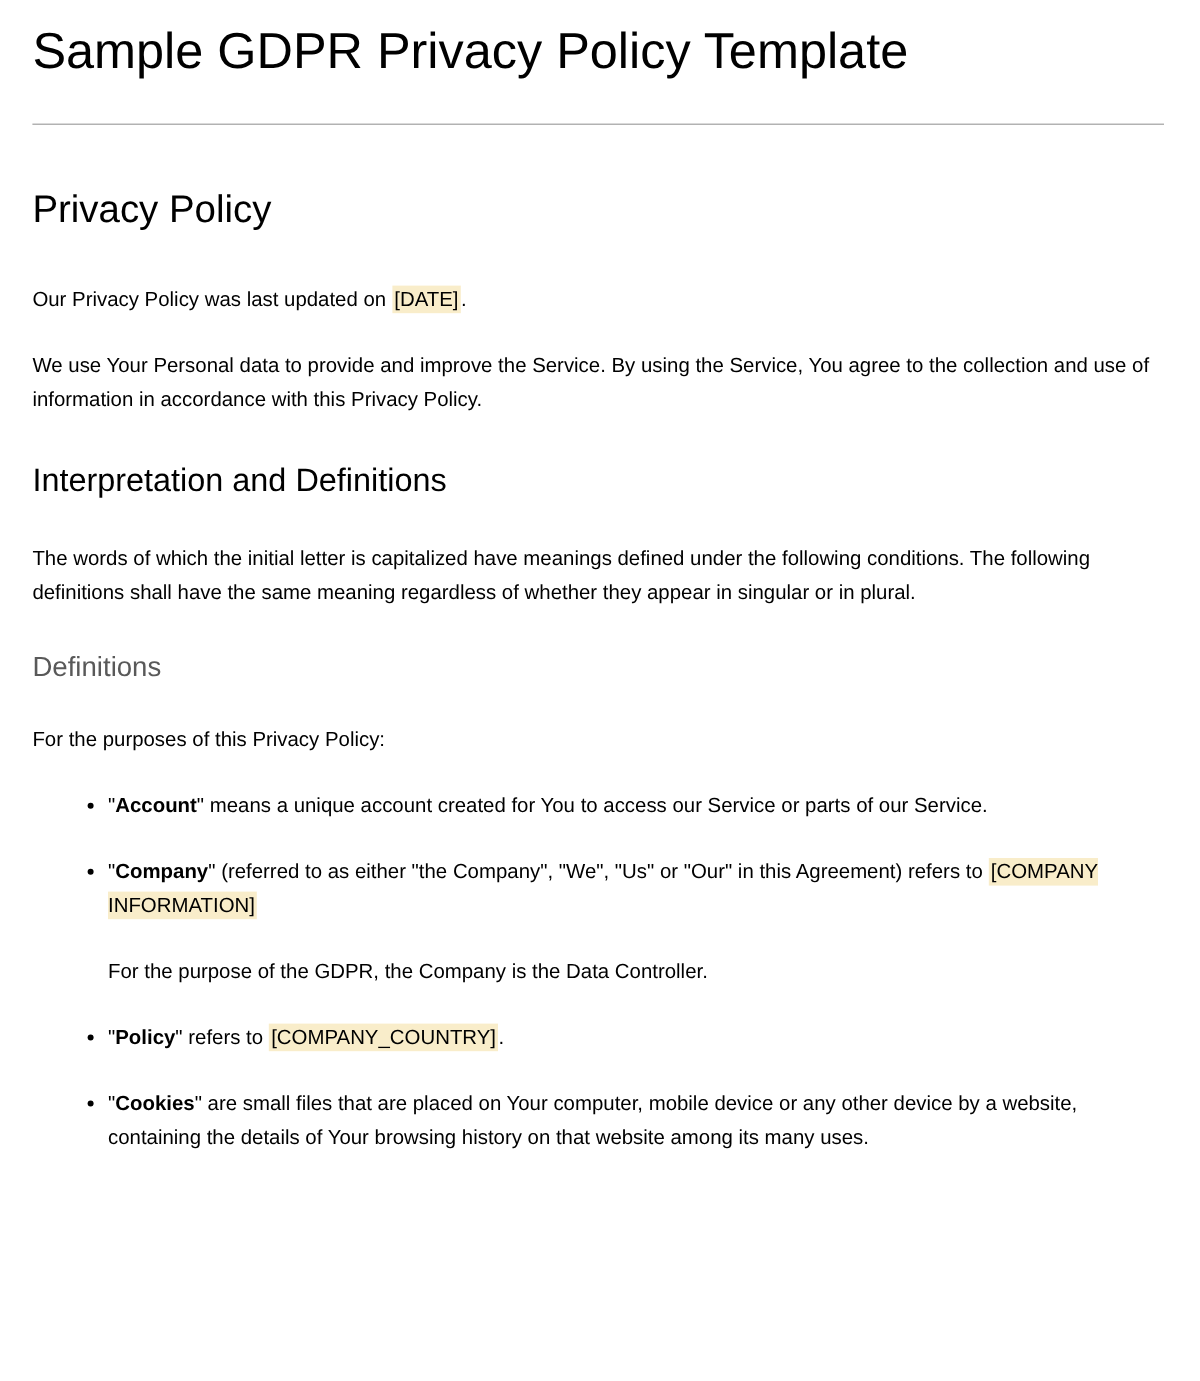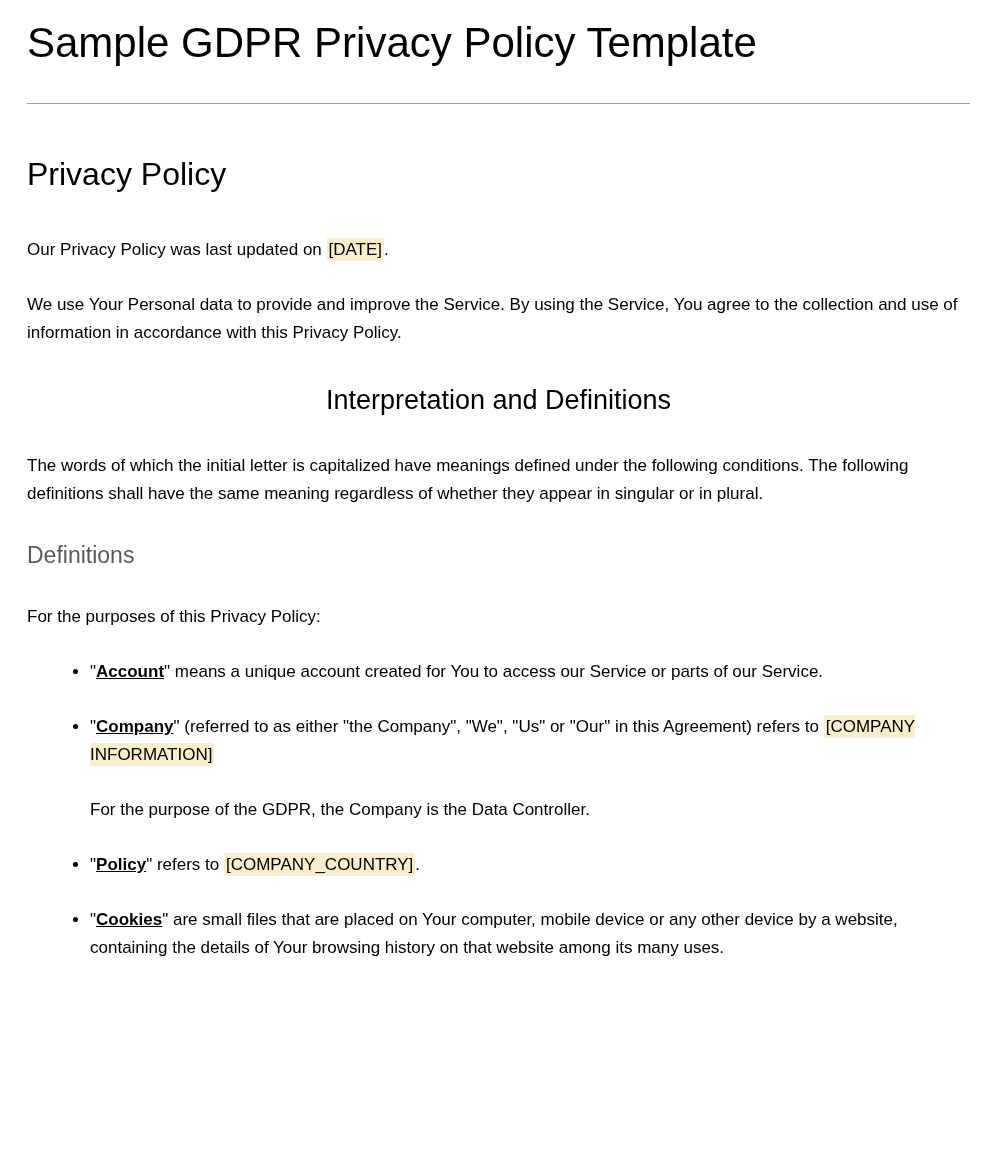--- a/index.html
+++ b/index.html
@@ -11,28 +11,28 @@
   *{box-sizing:border-box;}
   html,body{margin:0;padding:0;}
   body{
     width:1000px;height:1151px;overflow:hidden;background:#ffffff;color:var(--text);
     font-family:"Liberation Sans","DejaVu Sans",sans-serif;
   }
   .doc{padding:0 30px 0 27px;}
   h1.doc-title{font-size:42px;font-weight:400;line-height:1.15;margin:19px 0 0;}
   hr.rule{border:0;border-top:1px solid var(--divider);margin:36px 0 0;}
   h2.policy-heading{font-size:32px;font-weight:400;line-height:1.2;margin:51px 0 42px;}
-  h3.section-heading{font-size:27px;font-weight:400;line-height:1.2;margin:37px 0 36px;text-align:center;}
+  h3.section-heading{font-size:27px;font-weight:400;line-height:1.2;margin:37px 0 36px;}
   h4.sub-heading{font-size:23px;font-weight:400;line-height:1.26;margin:33px 0 33px;color:var(--muted);}
   p{font-size:17px;line-height:28px;margin:27px 0;}
   ul.defs{margin:27px 0;padding-left:63px;}
   ul.defs li{font-size:17px;line-height:28px;margin:0;}
   ul.defs li p{margin:27px 0;}
   .hl{background:var(--hl);padding:2px 2px;}
-  strong{font-weight:700;text-decoration:underline;}
+  strong{font-weight:700;}
 </style>
 </head>
 <body>
 
 <div class="doc">
 
   <h1 class="doc-title">Sample GDPR Privacy Policy Template</h1>
 
   <hr class="rule">
 

